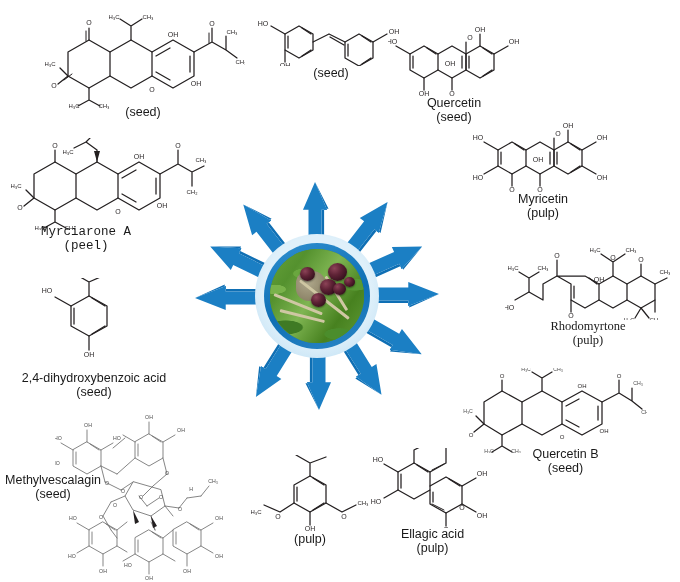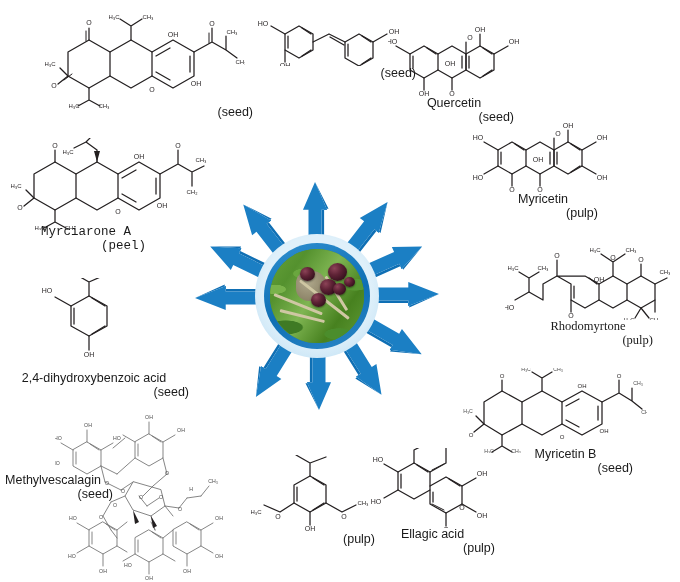--- a/index.html
+++ b/index.html
@@ -5,21 +5,21 @@
   html,body{margin:0;padding:0;background:#ffffff;}
   body{width:680px;height:582px;overflow:hidden;
        font-family:"Liberation Sans",sans-serif;color:#231f20;}
   #stage{position:relative;width:680px;height:582px;background:#fff;}
 
   .cmp{position:absolute;}
   .struct{position:absolute;left:0;top:0;}
   .cap{position:absolute;text-align:center;line-height:1.08;
        font-size:12.5px;color:#1a1a1a;white-space:nowrap;font-weight:400;}
   .cap .nm{display:block;}
-  .cap .pt{display:block;text-align:right;}
+  .cap .pt{display:block;}
 
   
   #center{position:absolute;left:255px;top:234px;width:124px;height:124px;}
   #halo{position:absolute;left:0;top:0;width:124px;height:124px;border-radius:50%;
         background:radial-gradient(circle at 50% 45%,#dff0fa 58%,#cfe8f7 74%,#eaf6fd 92%,#ffffff 100%);}
   #ring{position:absolute;left:9px;top:9px;width:106px;height:106px;border-radius:50%;
         background:linear-gradient(160deg,#2e8fd0,#0f6fb4 55%,#2b86c6);}
   #photo{position:absolute;left:15px;top:15px;width:94px;height:94px;border-radius:50%;
          overflow:hidden;background:#4e8b2e;}
   #photo .leafbg{position:absolute;inset:-10%;
@@ -310,21 +310,21 @@
       <text class="atm tiny" x="64" y="2">H₃C</text>
       <text class="atm tiny" x="96" y="2">CH₃</text>
       <text class="atm sm" x="100" y="69">O</text>
       <text class="atm sm" x="120" y="18">OH</text>
       <text class="atm sm" x="142" y="63">OH</text>
       <text class="atm sm" x="157" y="8">O</text>
       <text class="atm tiny" x="176" y="16">CH₃</text>
       <text class="atm tiny" x="184" y="45">CH₃</text>
     </svg>
     <div class="cap" style="left:36px;top:80px;width:135px;">
-      <span class="nm">Myricetin B</span>
+      <span class="nm">Quercetin B</span>
       <span class="pt">(seed)</span>
     </div>
   </div>
 
   <div class="cmp" style="left:370px;top:448px;">
     <svg class="struct" width="125" height="80" viewBox="0 0 125 80">
       <g class="mol">
         <path d="M28 24 L28 42 L44 51 L60 42 L60 24 L44 15 Z"></path>
         <path d="M31 26 L31 40 M47 17 L58 24"></path>
         <path d="M60 24 L76 15 M76 15 L76 0"></path>

